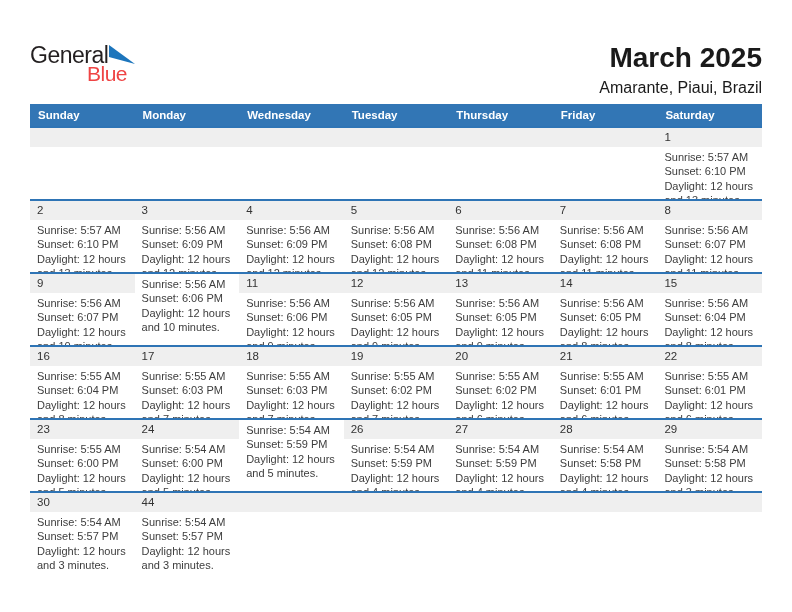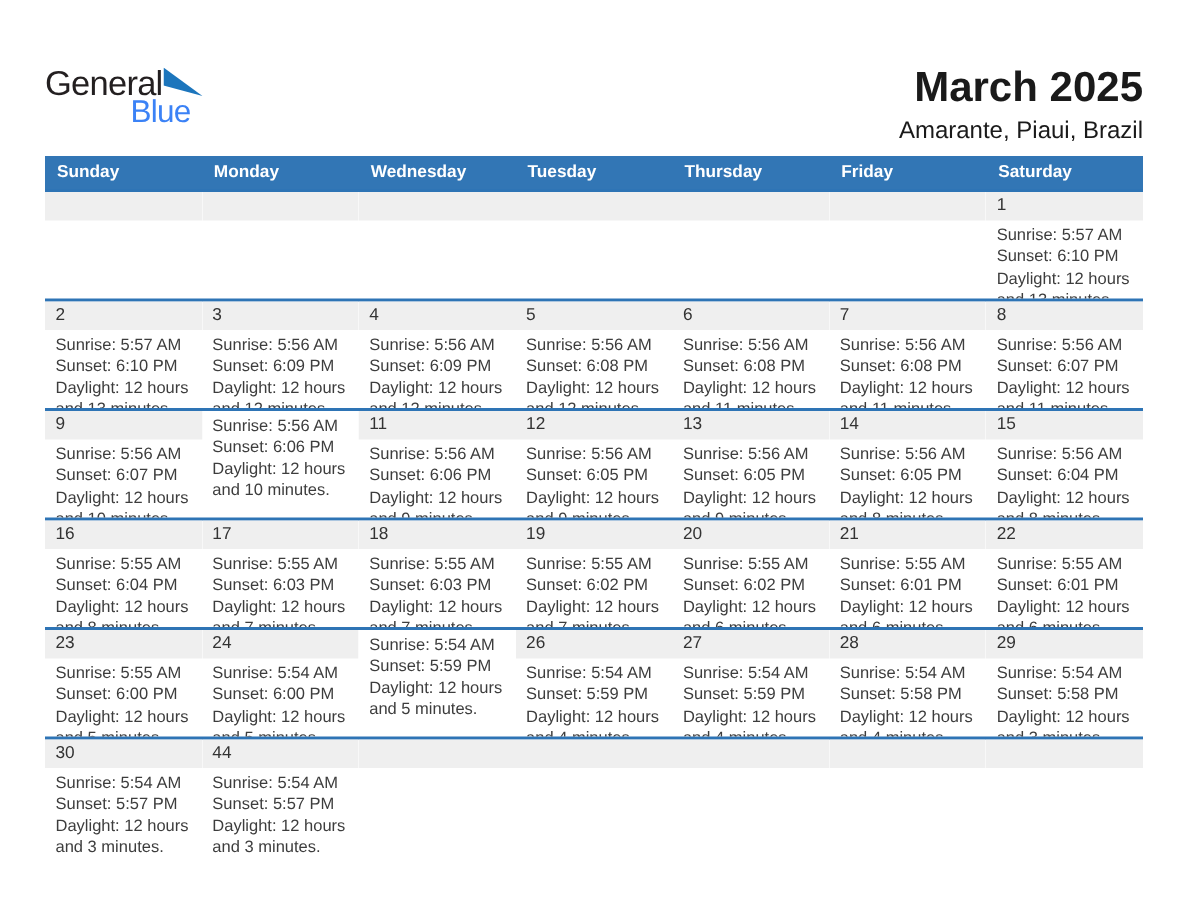--- a/index.html
+++ b/index.html
@@ -67,21 +67,21 @@
   <div class="topbar">
     <div class="logo">
       <div class="logo-row1">
         <span class="logo-general">General</span>
         <span class="logo-triangle">
           <svg width="26" height="19" viewBox="0 0 26 19">
               <polygon points="0,0 26,19 0,12" fill="#1c75bc"></polygon>
             </svg>
         </span>
       </div>
-      <div class="logo-blue" style="color:#3b82f6;">Blue</div>
+      <div class="logo-blue" style="color:#ef4444;">Blue</div>
     </div>
     <div class="title-block">
       <div class="cal-title">March 2025</div>
       <div class="cal-subtitle">Amarante, Piaui, Brazil</div>
     </div>
   </div>
 
   <div class="calendar">
     <div class="cal-head" id="cal-head">
         <div class="wd">Sunday</div>

